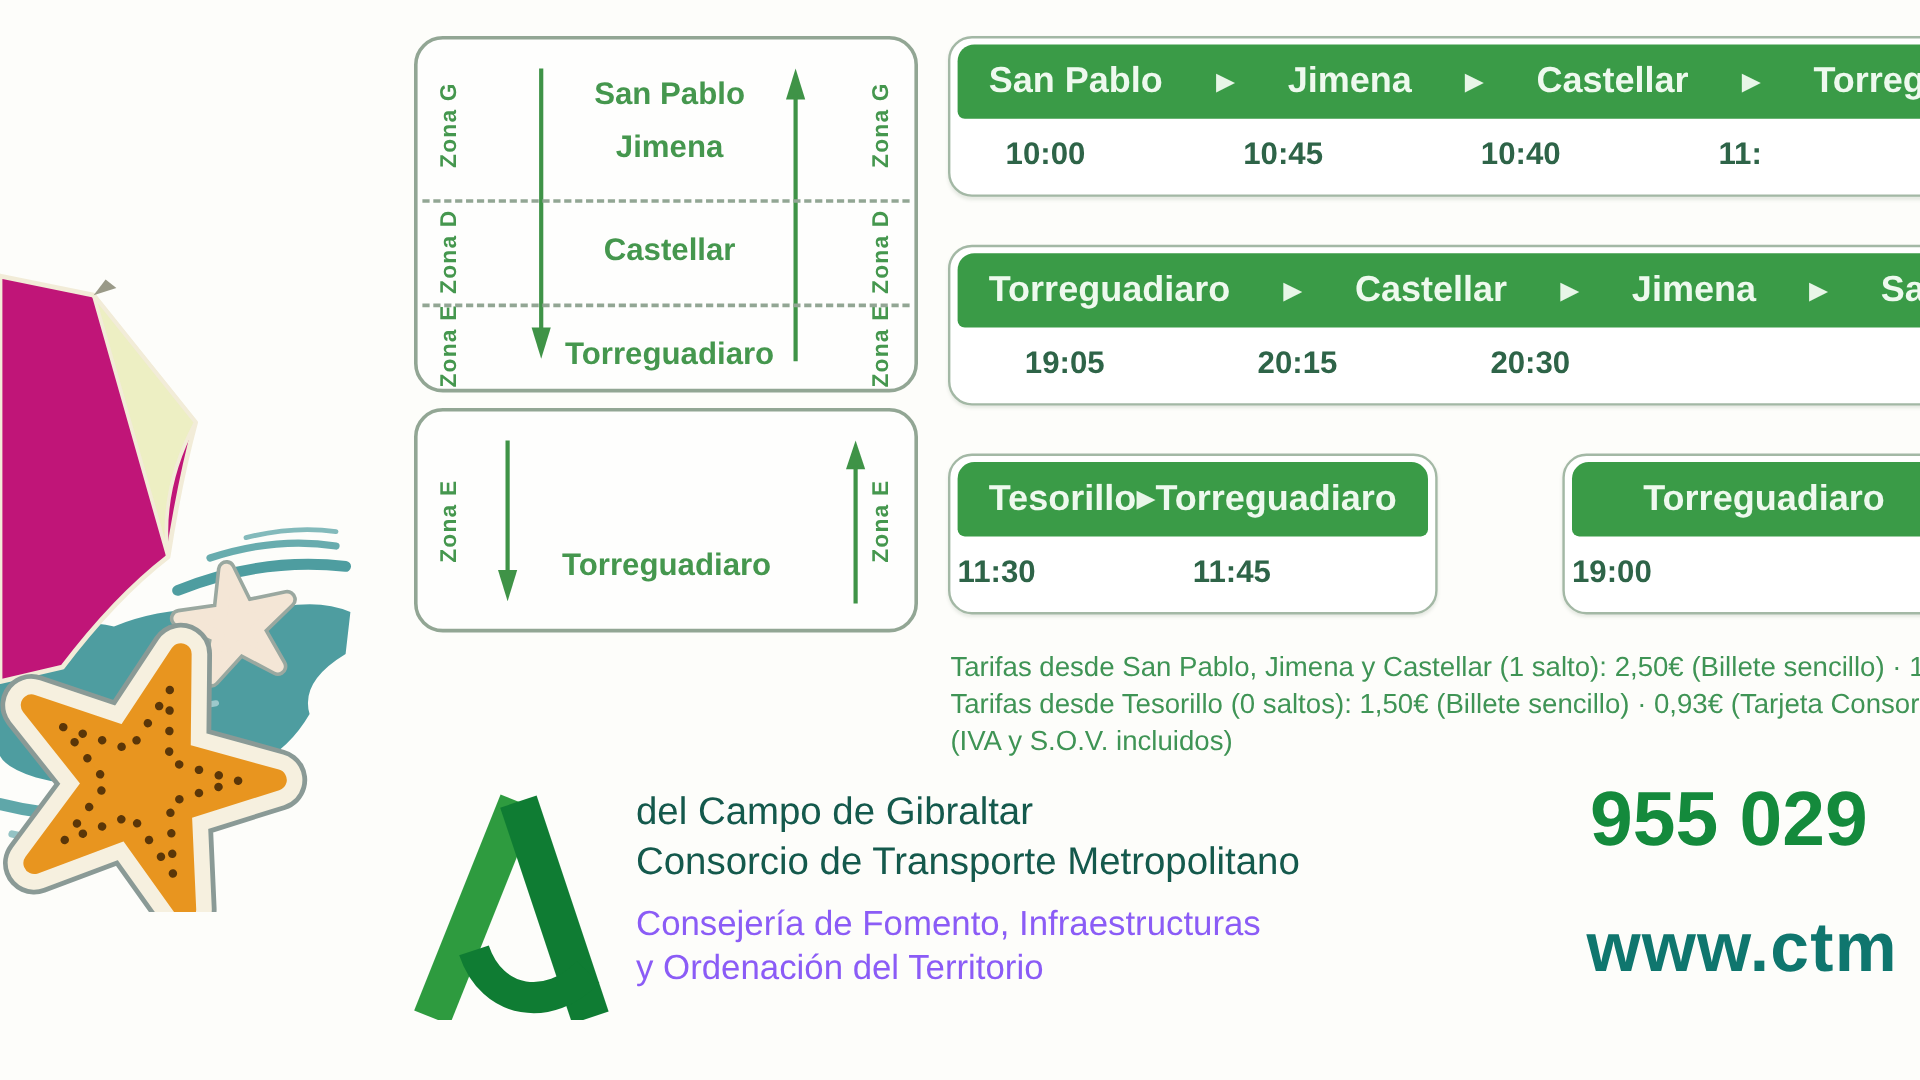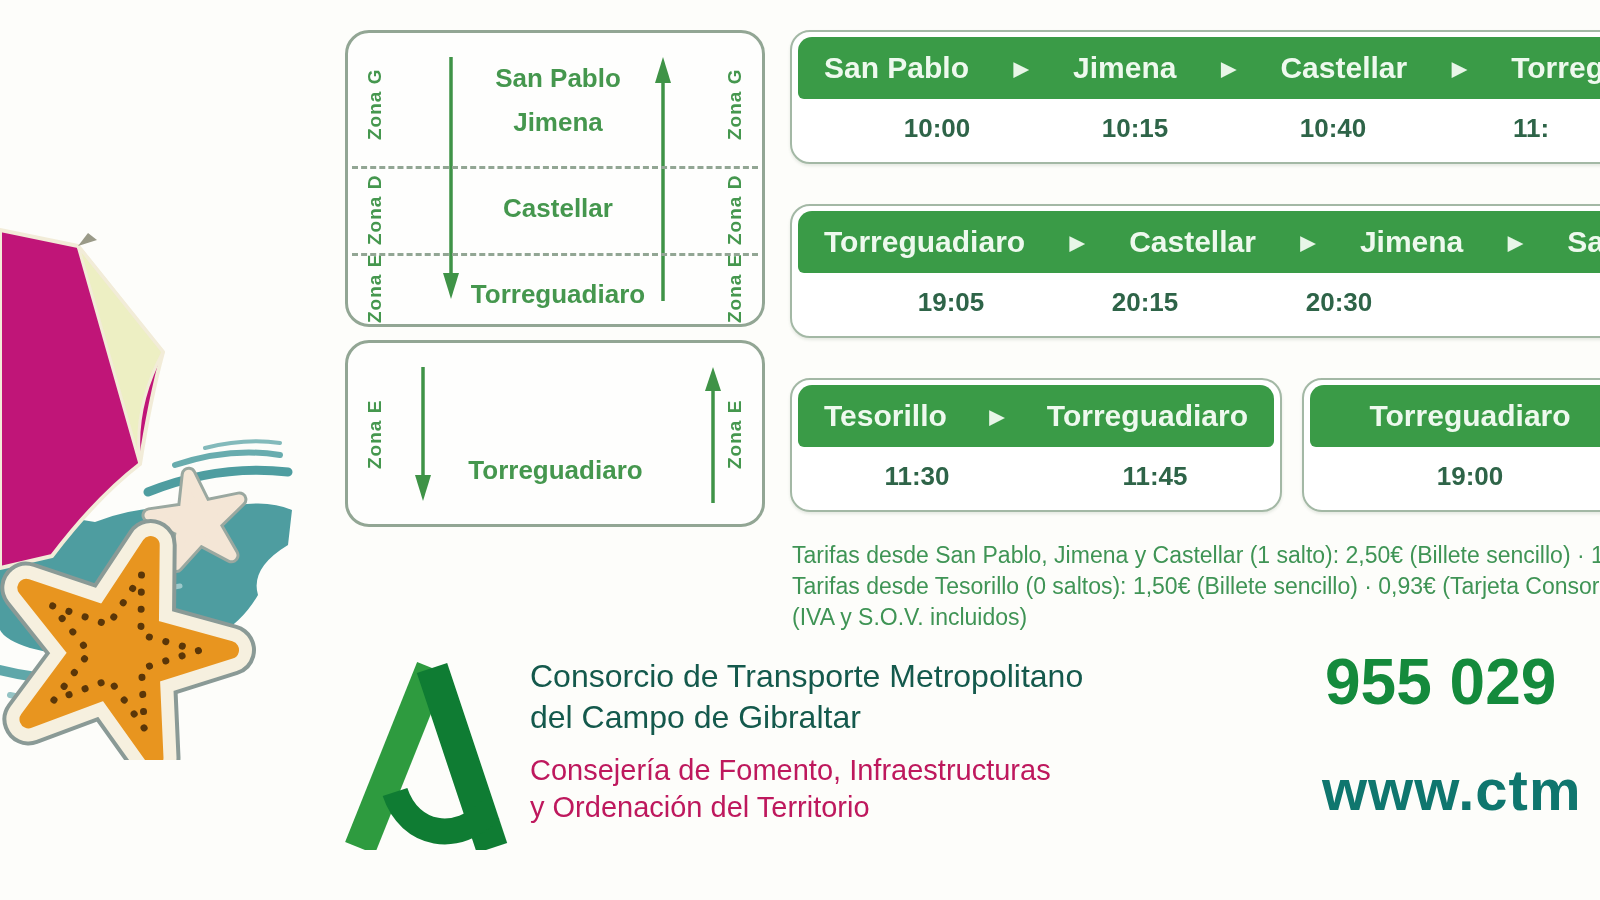--- a/index.html
+++ b/index.html
@@ -20,35 +20,35 @@
   .dash{position:absolute;left:4px;right:4px;border-top:3px dashed #92a694;}
   .varrow{position:absolute;}
   
   .ttable{position:absolute;background:#fff;border:2px solid #a3b8a5;border-radius:20px;
     padding:5px 6px;box-sizing:border-box;box-shadow:0 2px 3px rgba(60,90,60,0.12);}
   .thead{background:#3a9b47;border-radius:14px 14px 6px 6px;height:62px;display:flex;
     align-items:center;justify-content:space-between;padding:0 26px;
     color:#eef9ee;font-weight:700;font-size:30px;white-space:nowrap;}
   .thead .arrow{font-size:19px;color:#e8f6e8;}
   .trow{height:58px;display:flex;align-items:center;font-weight:700;font-size:26px;color:#2e6448;}
-  .tcol{flex:1;text-align:center;white-space:nowrap;}
+  .tcol{flex:1;text-align:left;white-space:nowrap;}
   #t1{left:790px;top:30px;width:848px;}
   #t2{left:790px;top:204px;width:848px;}
-  #t3{left:790px;top:378px;width:492px;}
+  #t3{left:790px;top:378px;width:408px;}
   #t4{left:1302px;top:378px;width:336px;}
   #t1 .trow{padding-left:40px;}
   #t2 .trow{padding-left:56px;}
   #t4 .thead{justify-content:center;}
   
   .fares{position:absolute;left:792px;top:540px;font-size:23px;line-height:31px;
     color:#3f9455;white-space:nowrap;}
   
   .logo{position:absolute;left:340px;top:652px;}
   .org{position:absolute;left:530px;top:656px;font-size:32px;line-height:41px;color:#14594c;white-space:nowrap;}
-  .dept{position:absolute;left:530px;top:752px;font-size:29px;line-height:37px;color:#be185d;white-space:nowrap;}
+  .dept{position:absolute;left:530px;top:752px;font-size:29px;line-height:37px;color:#8b5cf6;white-space:nowrap;}
   .phone{position:absolute;left:1325px;top:645px;font-size:64px;font-weight:700;color:#148a3c;white-space:nowrap;}
   .web{position:absolute;left:1322px;top:756px;font-size:58px;font-weight:700;color:#0f766e;letter-spacing:1px;white-space:nowrap;}
   .decor{position:absolute;left:0;top:200px;}
 </style>
 </head>
 <body>
 
 <svg class="decor" width="340" height="560" viewBox="0 0 340 560">
 
   <g>
@@ -128,21 +128,21 @@
     <span>San Pablo</span>
     <span class="arrow">▶</span>
     <span>Jimena</span>
     <span class="arrow">▶</span>
     <span>Castellar</span>
     <span class="arrow">▶</span>
     <span>Torreg</span>
   </div>
   <div class="trow">
     <span class="tcol">10:00</span>
-    <span class="tcol">10:15</span>
+    <span class="tcol">10:45</span>
     <span class="tcol">10:40</span>
     <span class="tcol">11:</span>
   </div>
 </div>
 
 <div class="ttable" id="t2">
   <div class="thead">
     <span>Torreguadiaro</span>
     <span class="arrow">▶</span>
     <span>Castellar</span>
@@ -186,22 +186,22 @@
   <div>(IVA y S.O.V. incluidos)</div>
 </div>
 
 <svg class="logo" width="170" height="198" viewBox="0 0 170 198">
   <path d="M92 16 L20 196" stroke="#2e9b3f" stroke-width="32" fill="none"></path>
   <path d="M92 16 L152 196" stroke="#0f7c33" stroke-width="32" fill="none"></path>
   <path d="M55 140 C70 185 118 192 150 158" stroke="#0f7c33" stroke-width="26" fill="none"></path>
 </svg>
 
 <div class="org">
+  <div>del Campo de Gibraltar</div>
   <div>Consorcio de Transporte Metropolitano</div>
-  <div>del Campo de Gibraltar</div>
 </div>
 
 <div class="dept">
   <div>Consejería de Fomento, Infraestructuras</div>
   <div>y Ordenación del Territorio</div>
 </div>
 
 <div class="phone">955 029</div>
 <div class="web">www.ctm</div>
 

